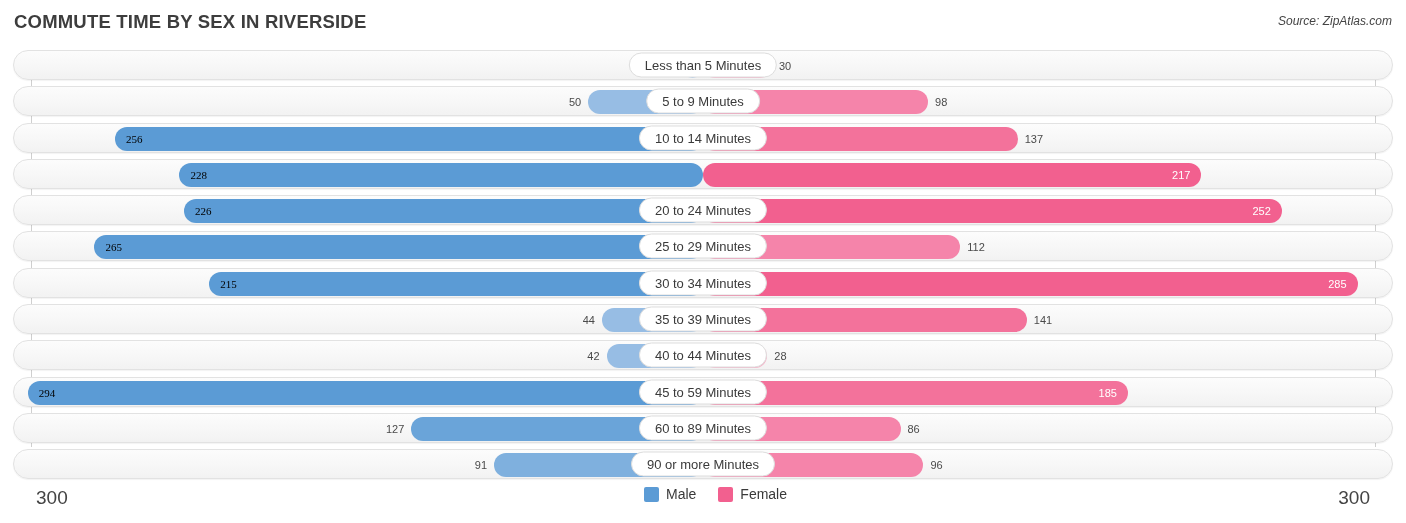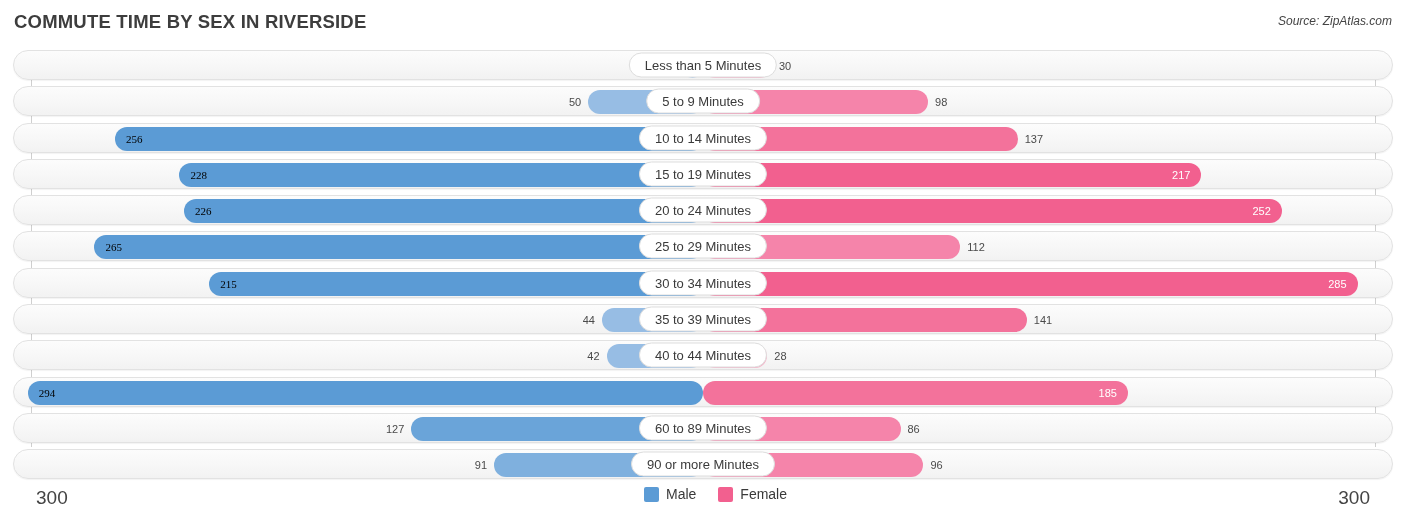--- a/index.html
+++ b/index.html
@@ -193,21 +193,20 @@
         </div>
         <div class="row-label">10 to 14 Minutes</div>
       </div>
       <div class="row">
         <div class="bar male" style="width: 38%; background: rgb(91, 155, 213);">
           <span class="bar-value inside-left">228</span>
         </div>
         <div class="bar female" style="width: 36.1667%; background: rgb(242, 96, 143);">
           <span class="bar-value inside-right">217</span>
         </div>
-        <div class="row-label">15 to 19 Minutes</div>
       </div>
       <div class="row">
         <div class="bar male" style="width: 37.6667%; background: rgb(91, 155, 213);">
           <span class="bar-value inside-left">226</span>
         </div>
         <div class="bar female" style="width: 42%; background: rgb(242, 96, 143);">
           <span class="bar-value inside-right">252</span>
         </div>
         <div class="row-label">20 to 24 Minutes</div>
       </div>
@@ -247,20 +246,21 @@
         </div>
         <div class="row-label">40 to 44 Minutes</div>
       </div>
       <div class="row">
         <div class="bar male" style="width: 49%; background: rgb(91, 155, 213);">
           <span class="bar-value inside-left">294</span>
         </div>
         <div class="bar female" style="width: 30.8333%; background: rgb(243, 114, 155);">
           <span class="bar-value inside-right">185</span>
         </div>
+        <div class="row-label">45 to 59 Minutes</div>
       </div>
       <div class="row">
         <div class="bar male" style="width: 21.1667%; background: rgb(106, 164, 217);">
           <span class="bar-value outside-left">127</span>
         </div>
         <div class="bar female" style="width: 14.3333%; background: rgb(245, 132, 170);">
           <span class="bar-value outside-right">86</span>
         </div>
         <div class="row-label">60 to 89 Minutes</div>
       </div>

